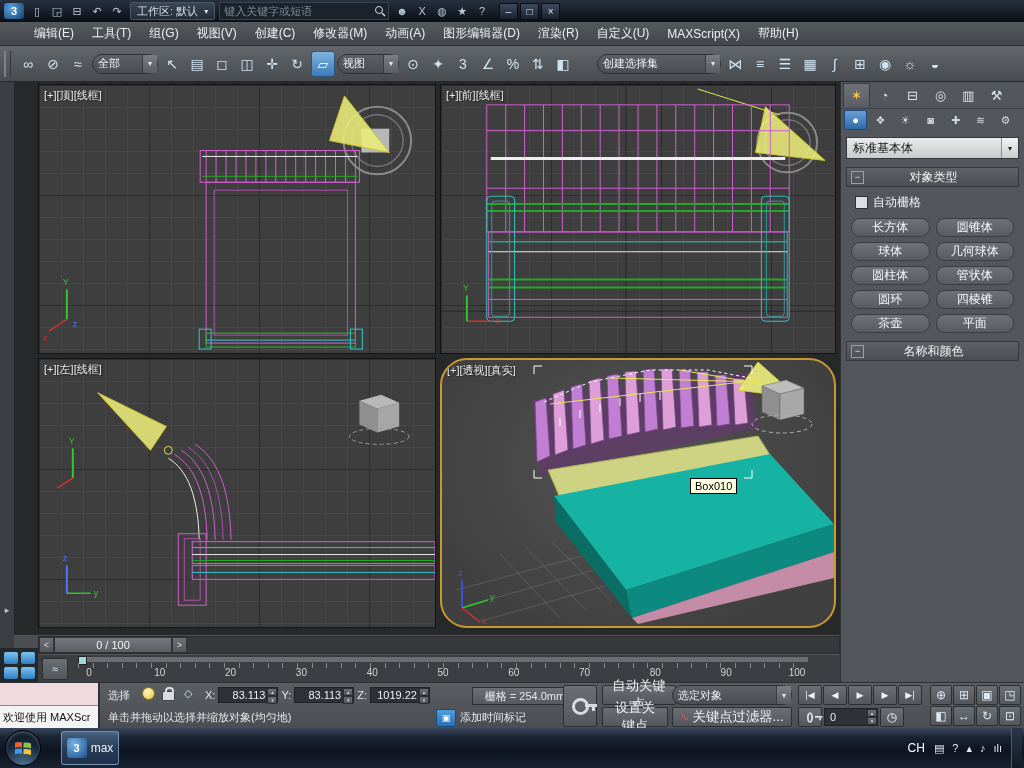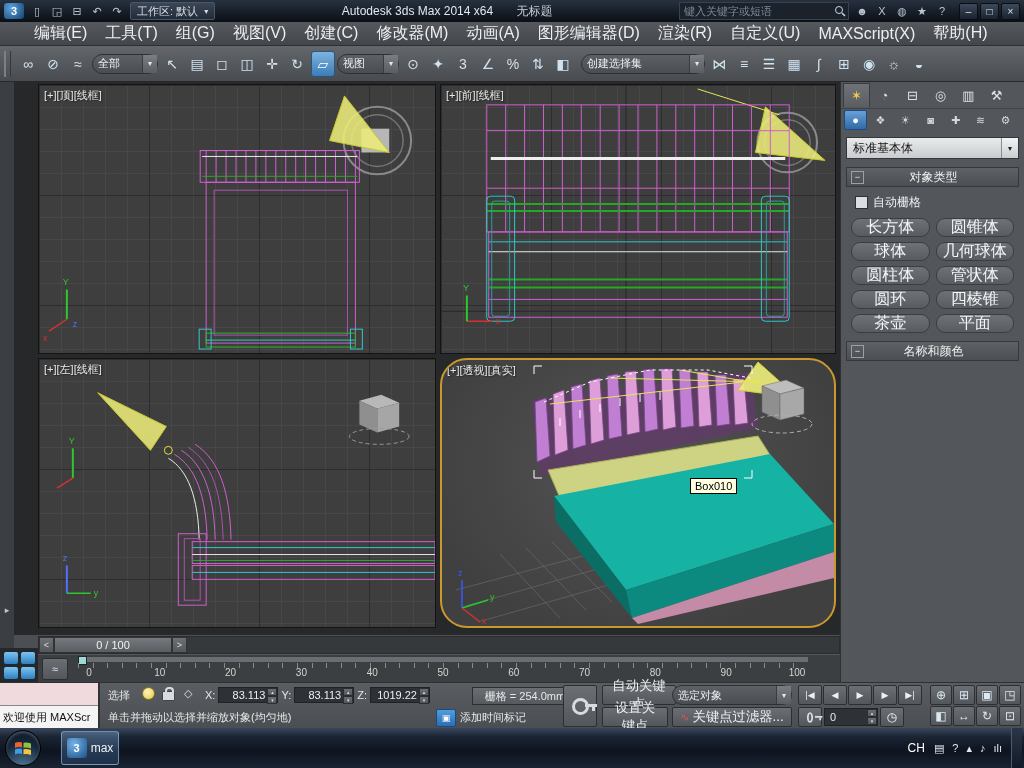--- a/index.html
+++ b/index.html
@@ -22,34 +22,34 @@
   .search input{flex:1;min-width:0;background:transparent;border:none;outline:none;color:#cfd6de;font-size:11px;padding:0 4px;font-family:inherit;}
   .search input::placeholder{color:#7f8a96;}
   .sbtn{width:16px;height:14px;display:flex;align-items:center;justify-content:center;}
   .winbtns{display:flex;gap:2px;margin-left:4px;flex:0 0 auto;}
   .wbtn{width:17px;height:15px;display:flex;align-items:center;justify-content:center;font-size:10px;color:#dfe5ec;
     background:linear-gradient(#3d4a5c,#1a2230);border:1px solid #0a0e14;border-radius:2px;}
   
   .menubar{position:absolute;top:22px;left:0;width:1024px;height:24px;box-sizing:border-box;
     background:linear-gradient(#55595d,#43474b);display:flex;align-items:center;padding-left:26px;gap:2px;
     border-bottom:1px solid #2e3134;}
-  .menu-item{color:#eceef0;font-size:16px;padding:3px 8px;white-space:nowrap;}
+  .menu-item{color:#eceef0;font-size:12px;padding:3px 8px;white-space:nowrap;}
   
   .toolbar{position:absolute;top:46px;left:0;width:1024px;height:36px;box-sizing:border-box;
     background:linear-gradient(#63676b,#484c50);display:flex;align-items:center;padding:0 4px;gap:2px;
     border-bottom:1px solid #26282a;}
   .grip{width:4px;height:26px;border-left:2px solid #7d8185;border-right:1px solid #35383b;margin-right:3px;}
   .tseg{display:flex;gap:1px;}
   .tbtn{width:24px;height:26px;display:flex;align-items:center;justify-content:center;font-size:14px;color:#cfe2f1;border-radius:3px;box-sizing:border-box;}
   .tbtn.active{background:linear-gradient(#7db4e0,#3c7cb8);color:#fff;border:1px solid #2a567e;}
   .combo{height:20px;box-sizing:border-box;background:linear-gradient(#5d6165,#4a4e52);border:1px solid #2e3134;
     display:flex;align-items:center;font-size:11px;color:#eef1f4;padding-left:5px;justify-content:space-between;border-radius:10px;}
   .combo .carr{width:14px;height:100%;background:linear-gradient(#7a7e82,#5a5e62);color:#e8e8e8;border-left:1px solid #3a3d40;
     display:flex;align-items:center;justify-content:center;font-size:8px;}
-  .w-filter{width:66px;} .w-coord{width:62px;} .w-selset{width:124px;margin-left:4px;}
+  .w-filter{width:66px;} .w-coord{width:62px;} .w-selset{width:124px;margin-left:20px;}
   
   .leftstrip{position:absolute;left:0;top:82px;width:14px;height:552px;background:#3b3f43;border-right:1px solid #2a2d30;}
   .expander{position:absolute;left:1px;bottom:14px;width:12px;height:20px;color:#c8c8c8;font-size:9px;
     display:flex;align-items:center;justify-content:center;}
   .vpcontainer{position:absolute;left:14px;top:82px;width:826px;height:552px;background:#26282a;}
   .vp{position:absolute;overflow:hidden;border:1px solid #141414;box-sizing:border-box;}
   .vp.wire{background-color:#3e3e3e;background-image:
       linear-gradient(#2d2d2d 1px,transparent 1px),linear-gradient(90deg,#2d2d2d 1px,transparent 1px),
       linear-gradient(#474747 1px,transparent 1px),linear-gradient(90deg,#474747 1px,transparent 1px);
     background-size:110px 110px,110px 110px,22px 22px,22px 22px;}
@@ -144,21 +144,21 @@
     display:flex;align-items:center;justify-content:center;font-size:8px;color:#222;}
   .rollout{margin:8px 5px 0;height:18px;background:linear-gradient(#5e6266,#4b4f53);border:1px solid #35383c;
     display:flex;align-items:center;font-size:12px;color:#f2f2f2;}
   .rollout .minus{width:11px;height:11px;border:1px solid #9aa0a6;margin:0 4px;display:flex;align-items:center;
     justify-content:center;font-size:9px;line-height:1;color:#e8e8e8;flex:0 0 auto;}
   .rollout .rtitle{flex:1;text-align:center;margin-right:19px;}
   .autogrid{display:flex;align-items:center;gap:5px;margin:7px 14px 2px;font-size:12px;color:#eef1f4;}
   .checkbox{width:11px;height:11px;background:#dcdfe2;border:1px solid #2e3134;flex:0 0 auto;}
   .prim-grid{display:grid;grid-template-columns:1fr 1fr;gap:5px 6px;margin:7px 10px;}
   .prim-btn{height:19px;background:linear-gradient(#6e7276,#585c60);border:1px solid #3a3d41;border-radius:9px;
-    color:#f4f6f8;font-size:16px;display:flex;align-items:center;justify-content:center;}
+    color:#f4f6f8;font-size:12px;display:flex;align-items:center;justify-content:center;}
   .name-row{display:flex;align-items:center;gap:5px;margin:8px 8px;}
   .name-field{flex:1;height:20px;background:#2c3034;border:1px solid #1e2226;color:#eceff2;font-size:12px;
     display:flex;align-items:center;padding:0 5px;}
   .color-swatch{width:18px;height:18px;border:1px solid #151515;flex:0 0 auto;}
   
   .taskbar{position:absolute;left:0;top:728px;width:1024px;height:40px;
     background:linear-gradient(#39465c 0%,#1b2433 22%,#0e1420 58%,#1a2332 100%);display:flex;align-items:center;}
   .orb{width:34px;height:34px;margin-left:5px;border-radius:50%;flex:0 0 auto;
     background:radial-gradient(circle at 50% 115%,#57809e,#17283c 62%,#0b1420);border:1px solid #000;
     display:flex;align-items:center;justify-content:center;box-shadow:inset 0 2px 3px rgba(255,255,255,.25);}
@@ -185,24 +185,20 @@
 
     <span class="ticon">▯</span>
         <span class="ticon">◲</span>
         <span class="ticon">⊟</span>
         <span class="ticon">↶</span>
         <span class="ticon">↷</span>
       </div>
     <div class="workspace-combo">
       <span>工作区: 默认</span>
         <b>▾</b>
-    </div>
-    <div class="titles">
-      <span>Autodesk 3ds Max  2014 x64</span>
-      <span class="doc">无标题</span>
     </div>
     <div class="search">
       <input placeholder="键入关键字或短语" style="">
       <span class="sbtn">
         <svg width="12" height="12">
             <circle cx="5" cy="5" r="3.5" fill="none" stroke="#cbd6e2"></circle>
             <line x1="8" y1="8" x2="11" y2="11" stroke="#cbd6e2" stroke-width="1.5"></line>
           </svg>
       </span>
     </div>

